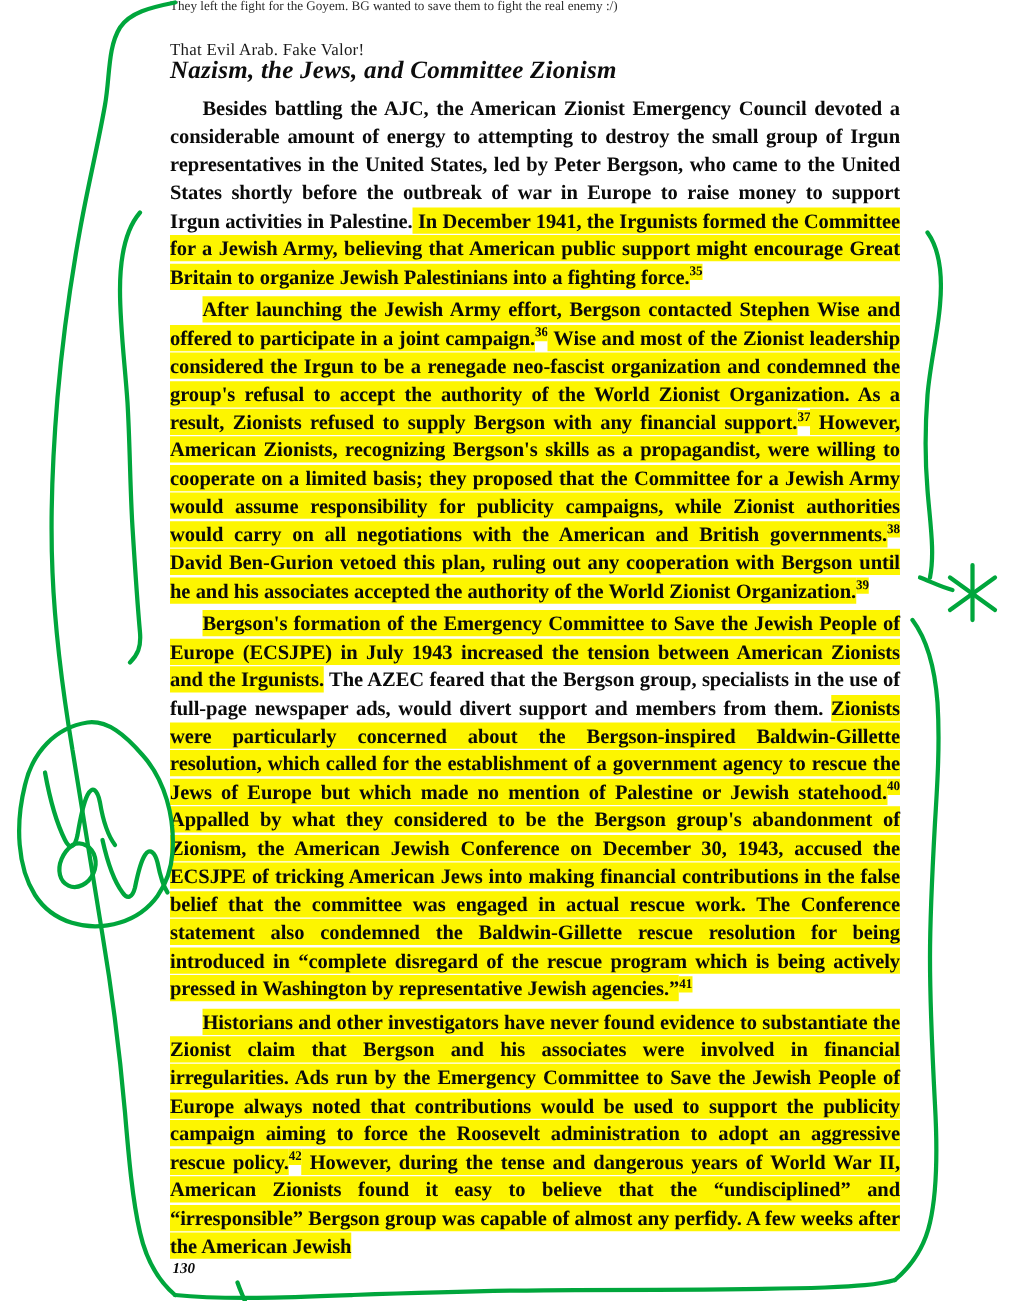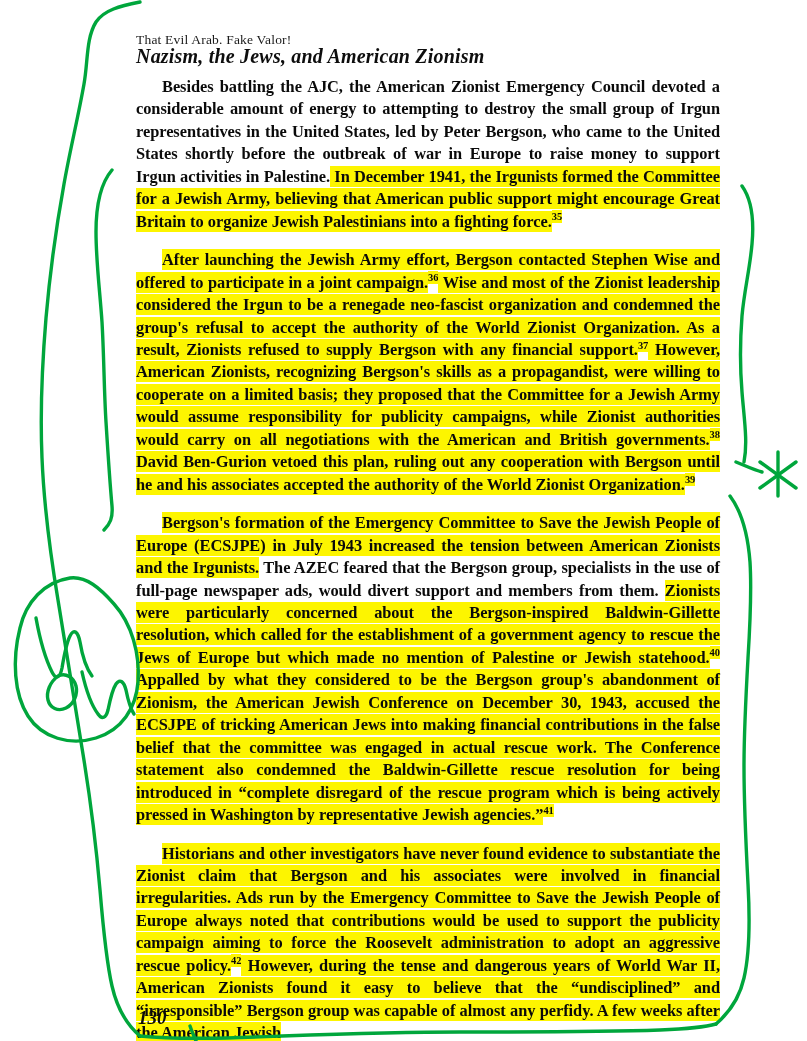--- a/index.html
+++ b/index.html
@@ -70,21 +70,21 @@
   }
 
   #body-text {
     position: absolute;
     left: 136px;
     top: 76px;
     width: 584px;
   }
 
   p.para {
-    margin: 0 0 16px 0;
+    margin: 0 0 4px 0;
     font-size: 16.4px;
     line-height: 22.45px;
     text-align: justify;
     text-indent: 26px;
     font-weight: bold;
     font-family: "Liberation Serif", serif;
     color: #0a0a0a;
     letter-spacing: -0.05px;
     word-spacing: 0.2px;
   }
@@ -105,34 +105,35 @@
     font-weight: bold;
   }
 
   .folio {
     position: absolute;
     left: 138px;
     top: 1007px;
     font-family: "Liberation Serif", serif;
     font-style: italic;
     font-weight: bold;
-    font-size: 19px;
+    font-size: 12px;
     color: #0a0a0a;
     text-align: center;
   }
 </style>
 </head>
 <body>
 
 <div id="page">
 
+  <div class="scan-top-line">They left the fight for the Goyem. BG wanted to save them to fight the real enemy :/)</div>
 
   <div class="handnote">That Evil Arab. Fake Valor!</div>
 
-  <div class="chapter-title">Nazism, the Jews, and American Zionism</div>
+  <div class="chapter-title">Nazism, the Jews, and Committee Zionism</div>
 
   <div id="body-text">
       <p class="para"><span>Besides battling the AJC, the American Zionist Emergency Council devoted a considerable amount of energy to attempting to destroy the small group of Irgun representatives in the United States, led by Peter Bergson, who came to the United States shortly before the outbreak of war in Europe to raise money to support Irgun activities in Palestine.</span><span class="hl"> In December 1941, the Irgunists formed the Committee for a Jewish Army, believing that American public support might encourage Great Britain to organize Jewish Palestinians into a fighting force.</span><sup class="hl">35</sup></p>
       <p class="para"><span class="hl">After launching the Jewish Army effort, Bergson contacted Stephen Wise and offered to participate in a joint campaign.</span><sup class="hl">36</sup><span class="hl"> Wise and most of the Zionist leadership considered the Irgun to be a renegade neo-fascist organization and condemned the group's refusal to accept the authority of the World Zionist Organization. As a result, Zionists refused to supply Bergson with any financial support.</span><sup class="hl">37</sup><span class="hl"> However, American Zionists, recognizing Bergson's skills as a propagandist, were willing to cooperate on a limited basis; they proposed that the Committee for a Jewish Army would assume responsibility for publicity campaigns, while Zionist authorities would carry on all negotiations with the American and British governments.</span><sup class="hl">38</sup><span class="hl"> David Ben-Gurion vetoed this plan, ruling out any cooperation with Bergson until he and his associates accepted the authority of the World Zionist Organization.</span><sup class="hl">39</sup></p>
       <p class="para"><span class="hl">Bergson's formation of the Emergency Committee to Save the Jewish People of Europe (ECSJPE) in July 1943 increased the tension between American Zionists and the Irgunists.</span><span> The AZEC feared that the Bergson group, specialists in the use of full-page newspaper ads, would divert support and members from them. </span><span class="hl">Zionists were particularly concerned about the Bergson-inspired Baldwin-Gillette resolution, which called for the establishment of a government agency to rescue the Jews of Europe but which made no mention of Palestine or Jewish statehood.</span><sup class="hl">40</sup><span class="hl"> Appalled by what they considered to be the Bergson group's abandonment of Zionism, the American Jewish Conference on December 30, 1943, accused the ECSJPE of tricking American Jews into making financial contributions in the false belief that the committee was engaged in actual rescue work. The Conference statement also condemned the Baldwin-Gillette rescue resolution for being introduced in “complete disregard of the rescue program which is being actively pressed in Washington by representative Jewish agencies.”</span><sup class="hl">41</sup></p>
       <p class="para"><span class="hl">Historians and other investigators have never found evidence to substantiate the Zionist claim that Bergson and his associates were involved in financial irregularities. Ads run by the Emergency Committee to Save the Jewish People of Europe always noted that contributions would be used to support the publicity campaign aiming to force the Roosevelt administration to adopt an aggressive rescue policy.</span><sup class="hl">42</sup><span class="hl"> However, during the tense and dangerous years of World War II, American Zionists found it easy to believe that the “undisciplined” and “irresponsible” Bergson group was capable of almost any perfidy. A few weeks after the American Jewish</span></p>
     </div>
 
   <div class="folio">130</div>
 

